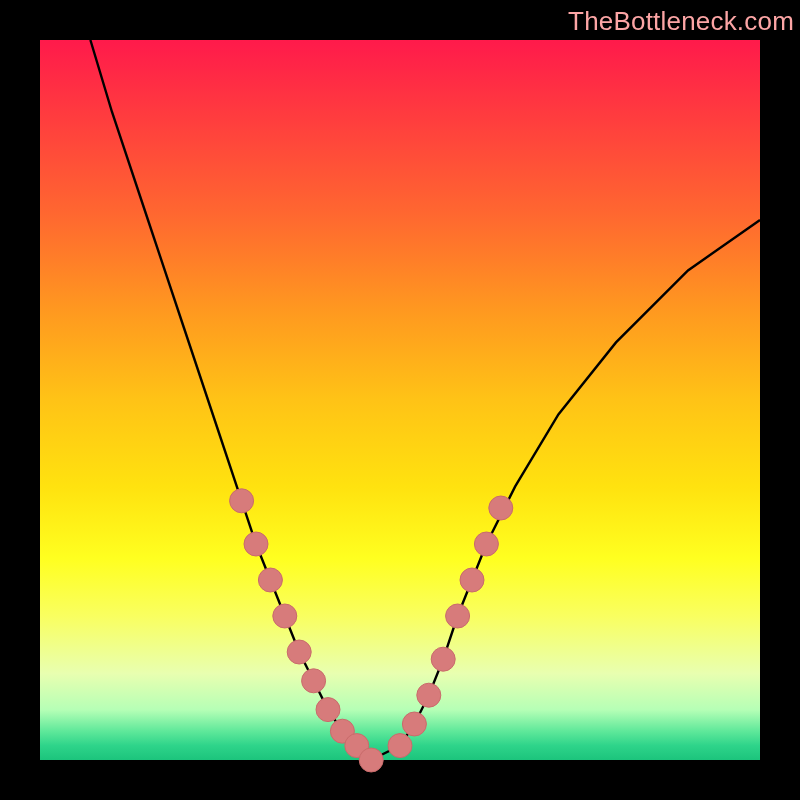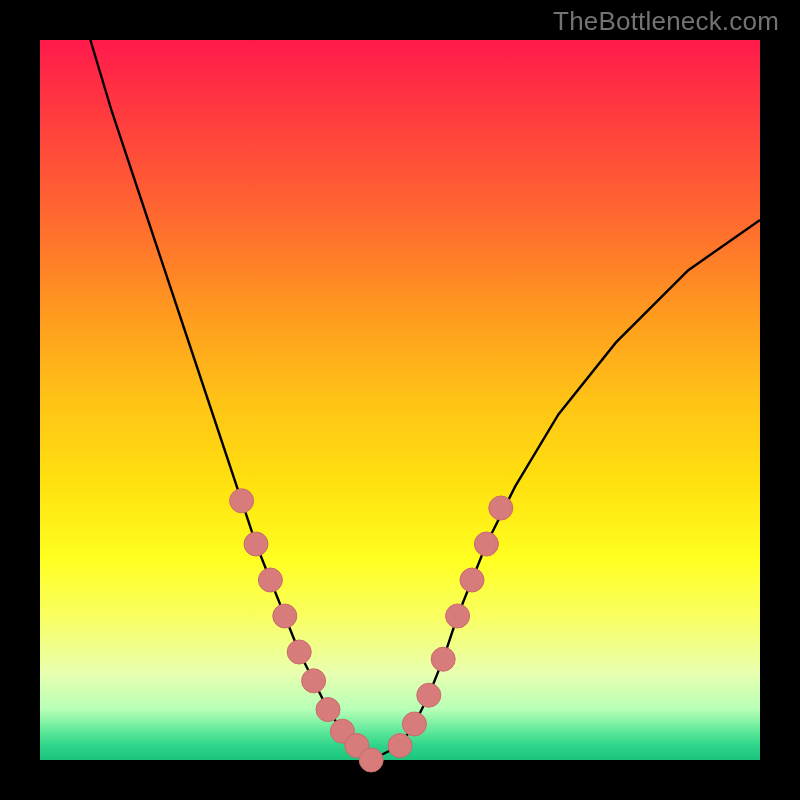--- a/index.html
+++ b/index.html
@@ -34,23 +34,23 @@
       #f9ff60 80%,
       #e8ffb0 88%,
       #b6ffb6 93%,
       #5fe89a 96%,
       #2ed48a 98%,
       #1cc47c 100%
     );
   }
   .watermark {
     position: absolute;
-    right: 21px;
+    right: 6px;
     top: 6px;
-    color: #737373;
+    color: #fca5a5;
     font-size: 26px;
     font-weight: 500;
     letter-spacing: 0.2px;
     pointer-events: none;
     margin-left: 20px;
   }
   svg.curve-layer {
     position: absolute;
     left: 0; top: 0;
     width: 720px;

